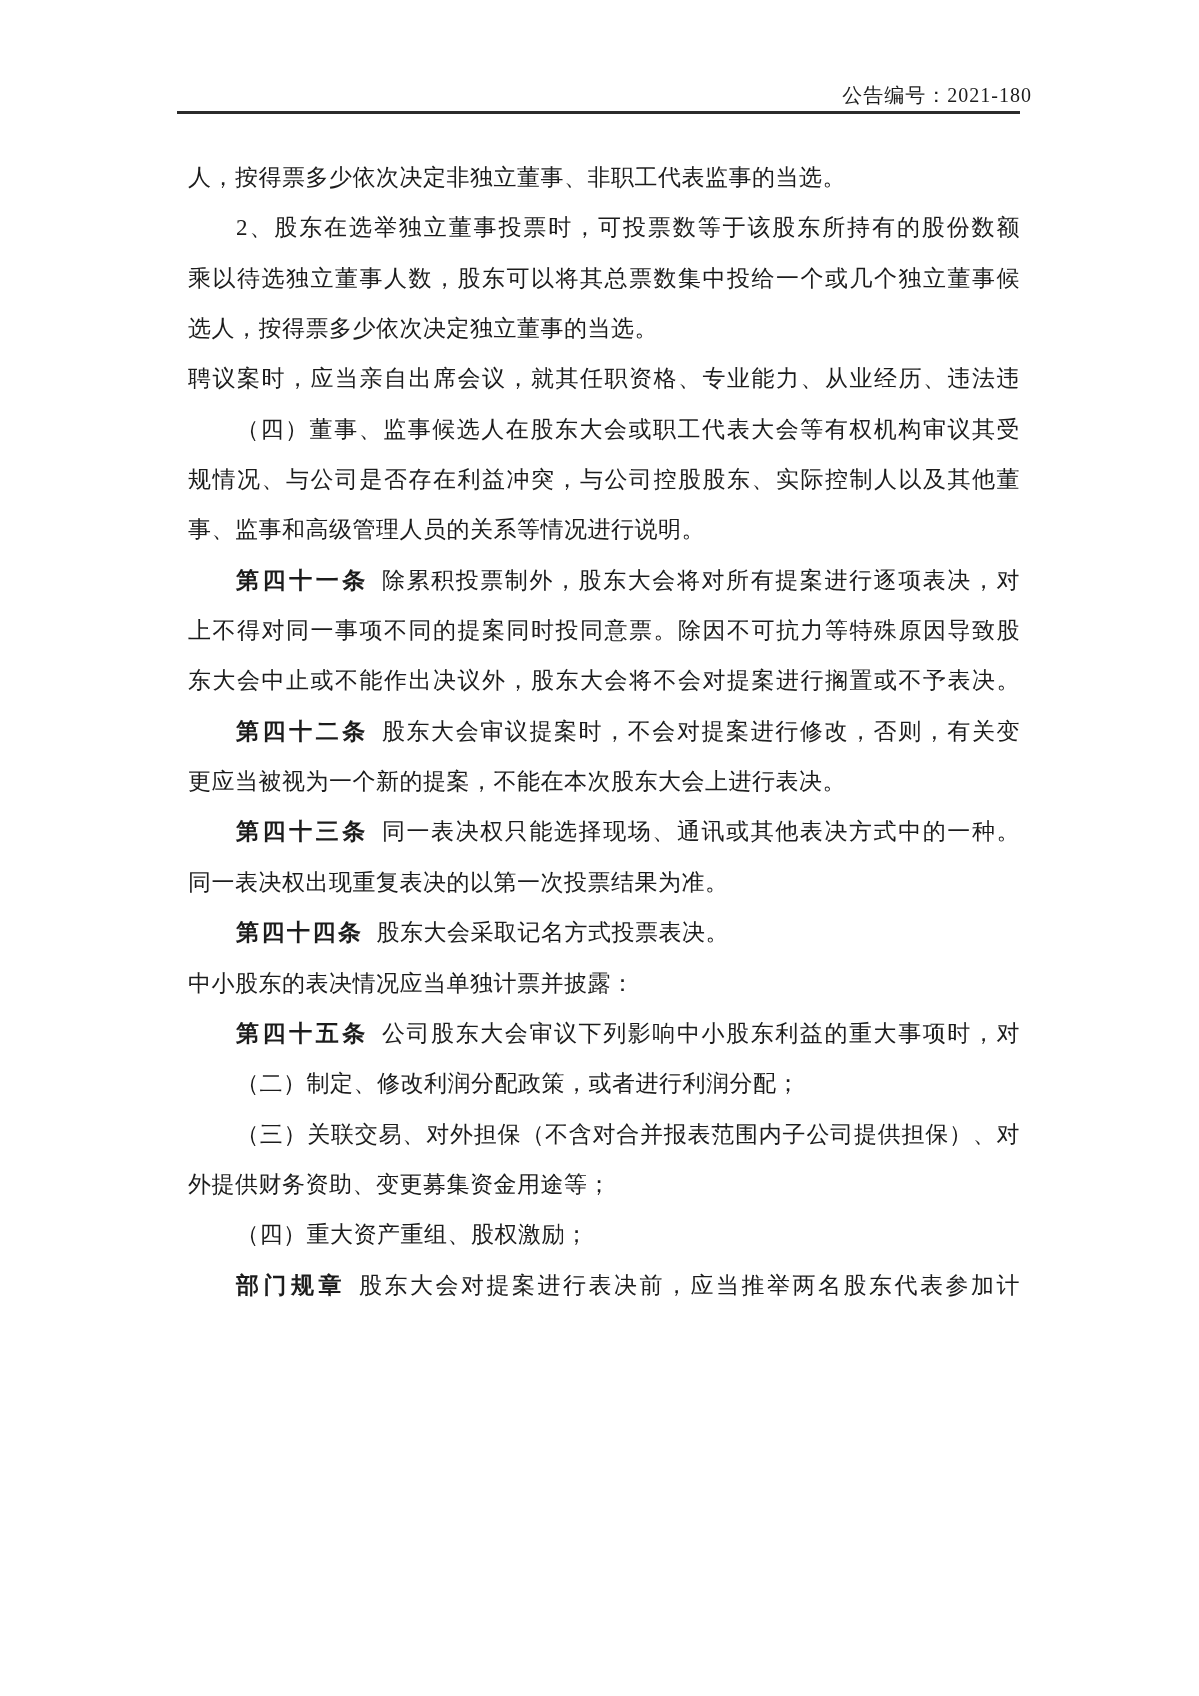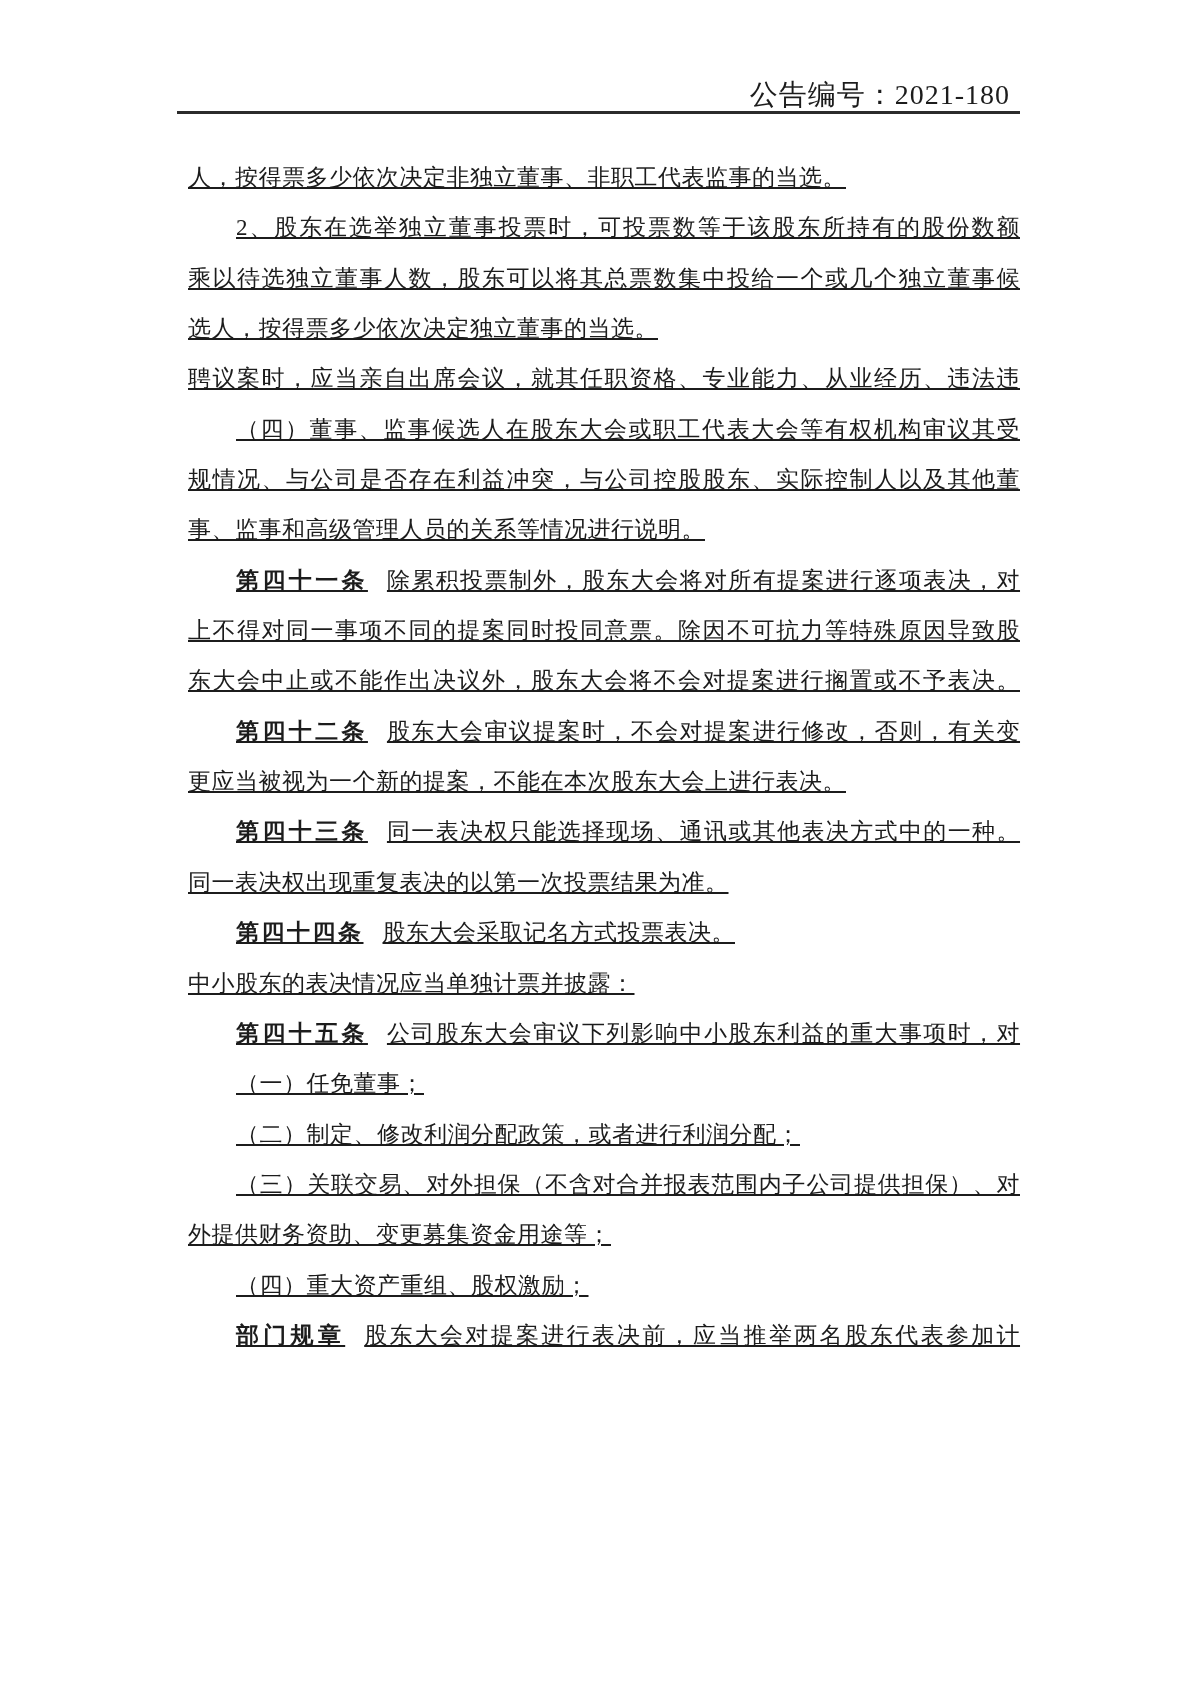--- a/index.html
+++ b/index.html
@@ -6,60 +6,59 @@
   body {
     width: 1199px; height: 1696px;
     position: relative;
     font-family: "Liberation Serif", "DejaVu Serif", serif;
     color: #1c1c1c;
     overflow: hidden;
   }
   .page-header-number {
     position: absolute;
     top: 82px;
-    right: 189px;
-    font-size: 28px;
+    right: 167px;
+    font-size: 20px;
     line-height: 26px;
     letter-spacing: 1px;
     white-space: nowrap;
   }
   .header-rule {
     position: absolute;
     top: 111px;
     left: 177px;
     width: 843px;
     height: 3px;
     background: #2b2b2b;
   }
   .document-body {
     position: absolute;
     top: 153px;
     left: 188px;
     width: 832px;
-    text-decoration: underline;
   }
   .line {
     height: 50.35px;
     line-height: 50.35px;
     font-size: 23px;
     letter-spacing: 0.5px;
     white-space: nowrap;
     color: #1c1c1c;
   }
   .line.fill {
     white-space: normal;
     text-align: justify;
     text-align-last: justify;
     text-justify: inter-character;
   }
   .line.indent { padding-left: 48px; }
   .lead {
     font-weight: 700;
     letter-spacing: 2.5px;
-    margin-right: 19px;
+    margin-right: 13px;
   }
 </style>
 </head>
 <body>
 
 <div class="page-header-number">公告编号：2021-180</div>
 
 <div class="header-rule"></div>
 
 <div class="document-body">
@@ -74,19 +73,18 @@
     <div class="line fill indent"><b class="lead">第四十一条</b>除累积投票制外，股东大会将对所有提案进行逐项表决，对</div>
     <div class="line fill">上不得对同一事项不同的提案同时投同意票。除因不可抗力等特殊原因导致股</div>
     <div class="line fill">东大会中止或不能作出决议外，股东大会将不会对提案进行搁置或不予表决。</div>
     <div class="line fill indent"><b class="lead">第四十二条</b>股东大会审议提案时，不会对提案进行修改，否则，有关变</div>
     <div class="line">更应当被视为一个新的提案，不能在本次股东大会上进行表决。</div>
     <div class="line fill indent"><b class="lead">第四十三条</b>同一表决权只能选择现场、通讯或其他表决方式中的一种。</div>
     <div class="line">同一表决权出现重复表决的以第一次投票结果为准。</div>
     <div class="line indent"><b class="lead">第四十四条</b>股东大会采取记名方式投票表决。</div>
     <div class="line">中小股东的表决情况应当单独计票并披露：</div>
     <div class="line fill indent"><b class="lead">第四十五条</b>公司股东大会审议下列影响中小股东利益的重大事项时，对</div>
-    <div class="line indent">（一）任免董事；</div>
     <div class="line indent">（二）制定、修改利润分配政策，或者进行利润分配；</div>
     <div class="line fill indent">（三）关联交易、对外担保（不含对合并报表范围内子公司提供担保）、对</div>
     <div class="line">外提供财务资助、变更募集资金用途等；</div>
     <div class="line indent">（四）重大资产重组、股权激励；</div>
     <div class="line fill indent"><b class="lead">部门规章</b>股东大会对提案进行表决前，应当推举两名股东代表参加计</div>
   </div>
 
 </body></html>

